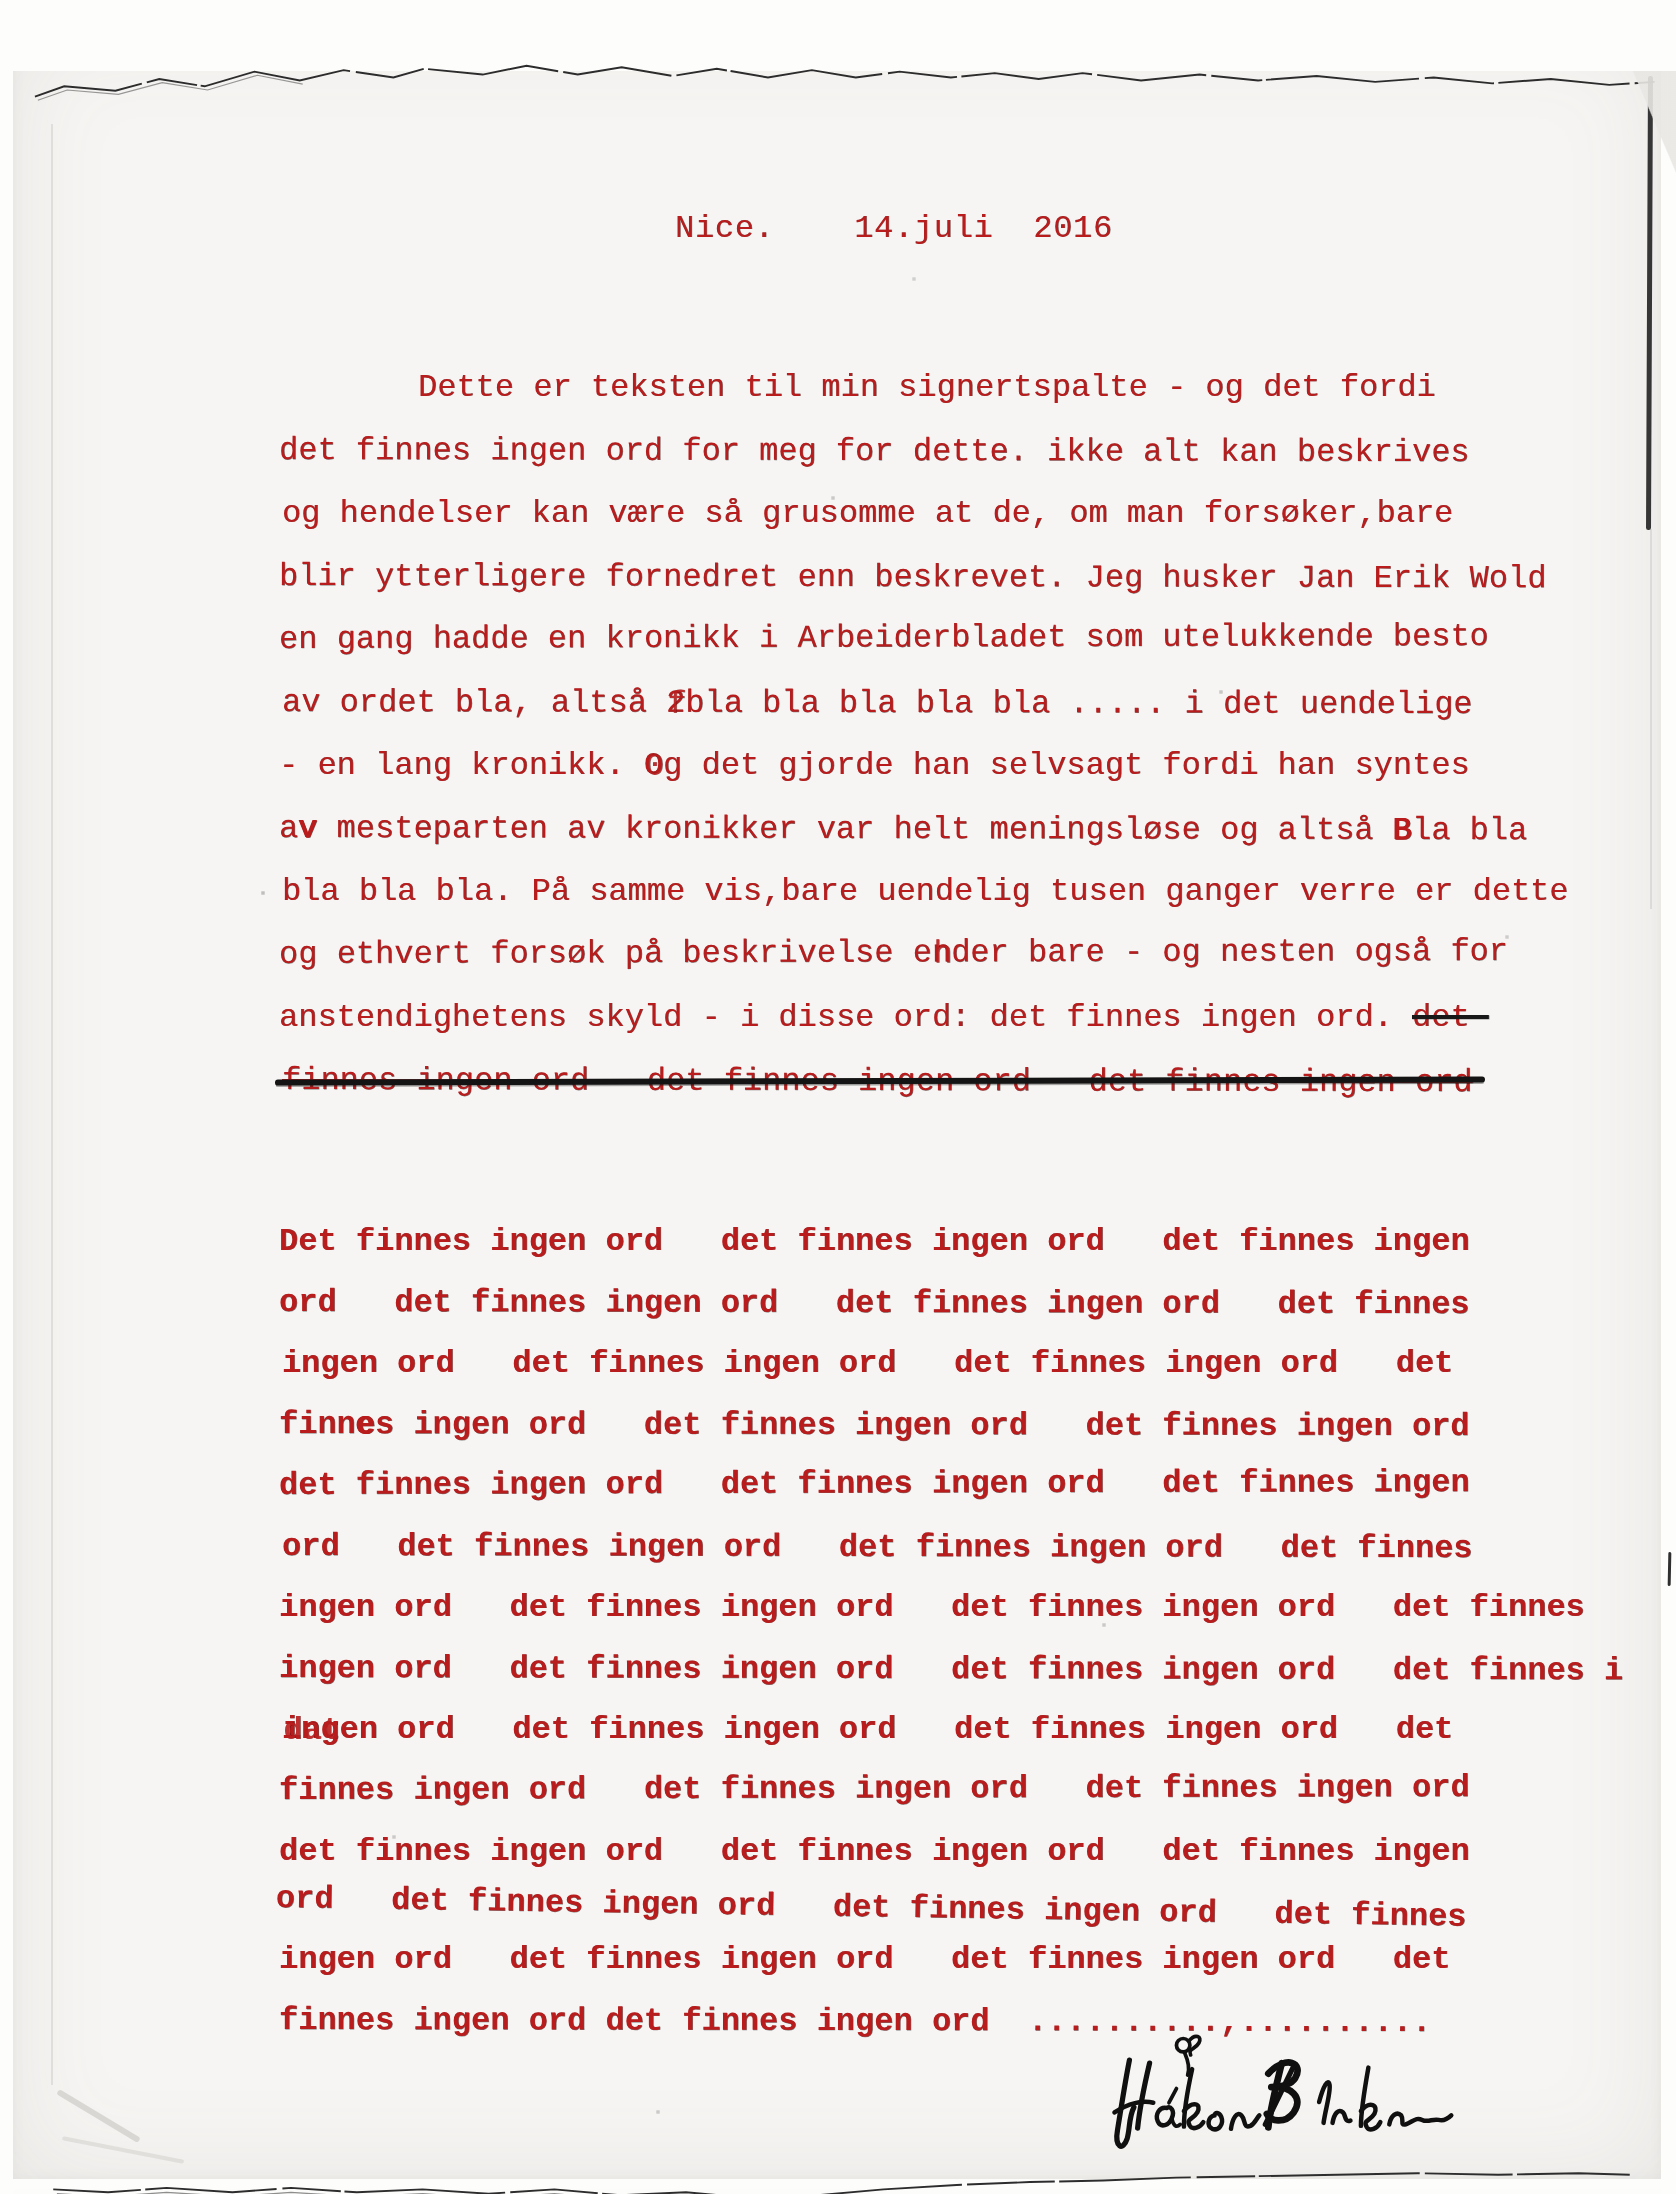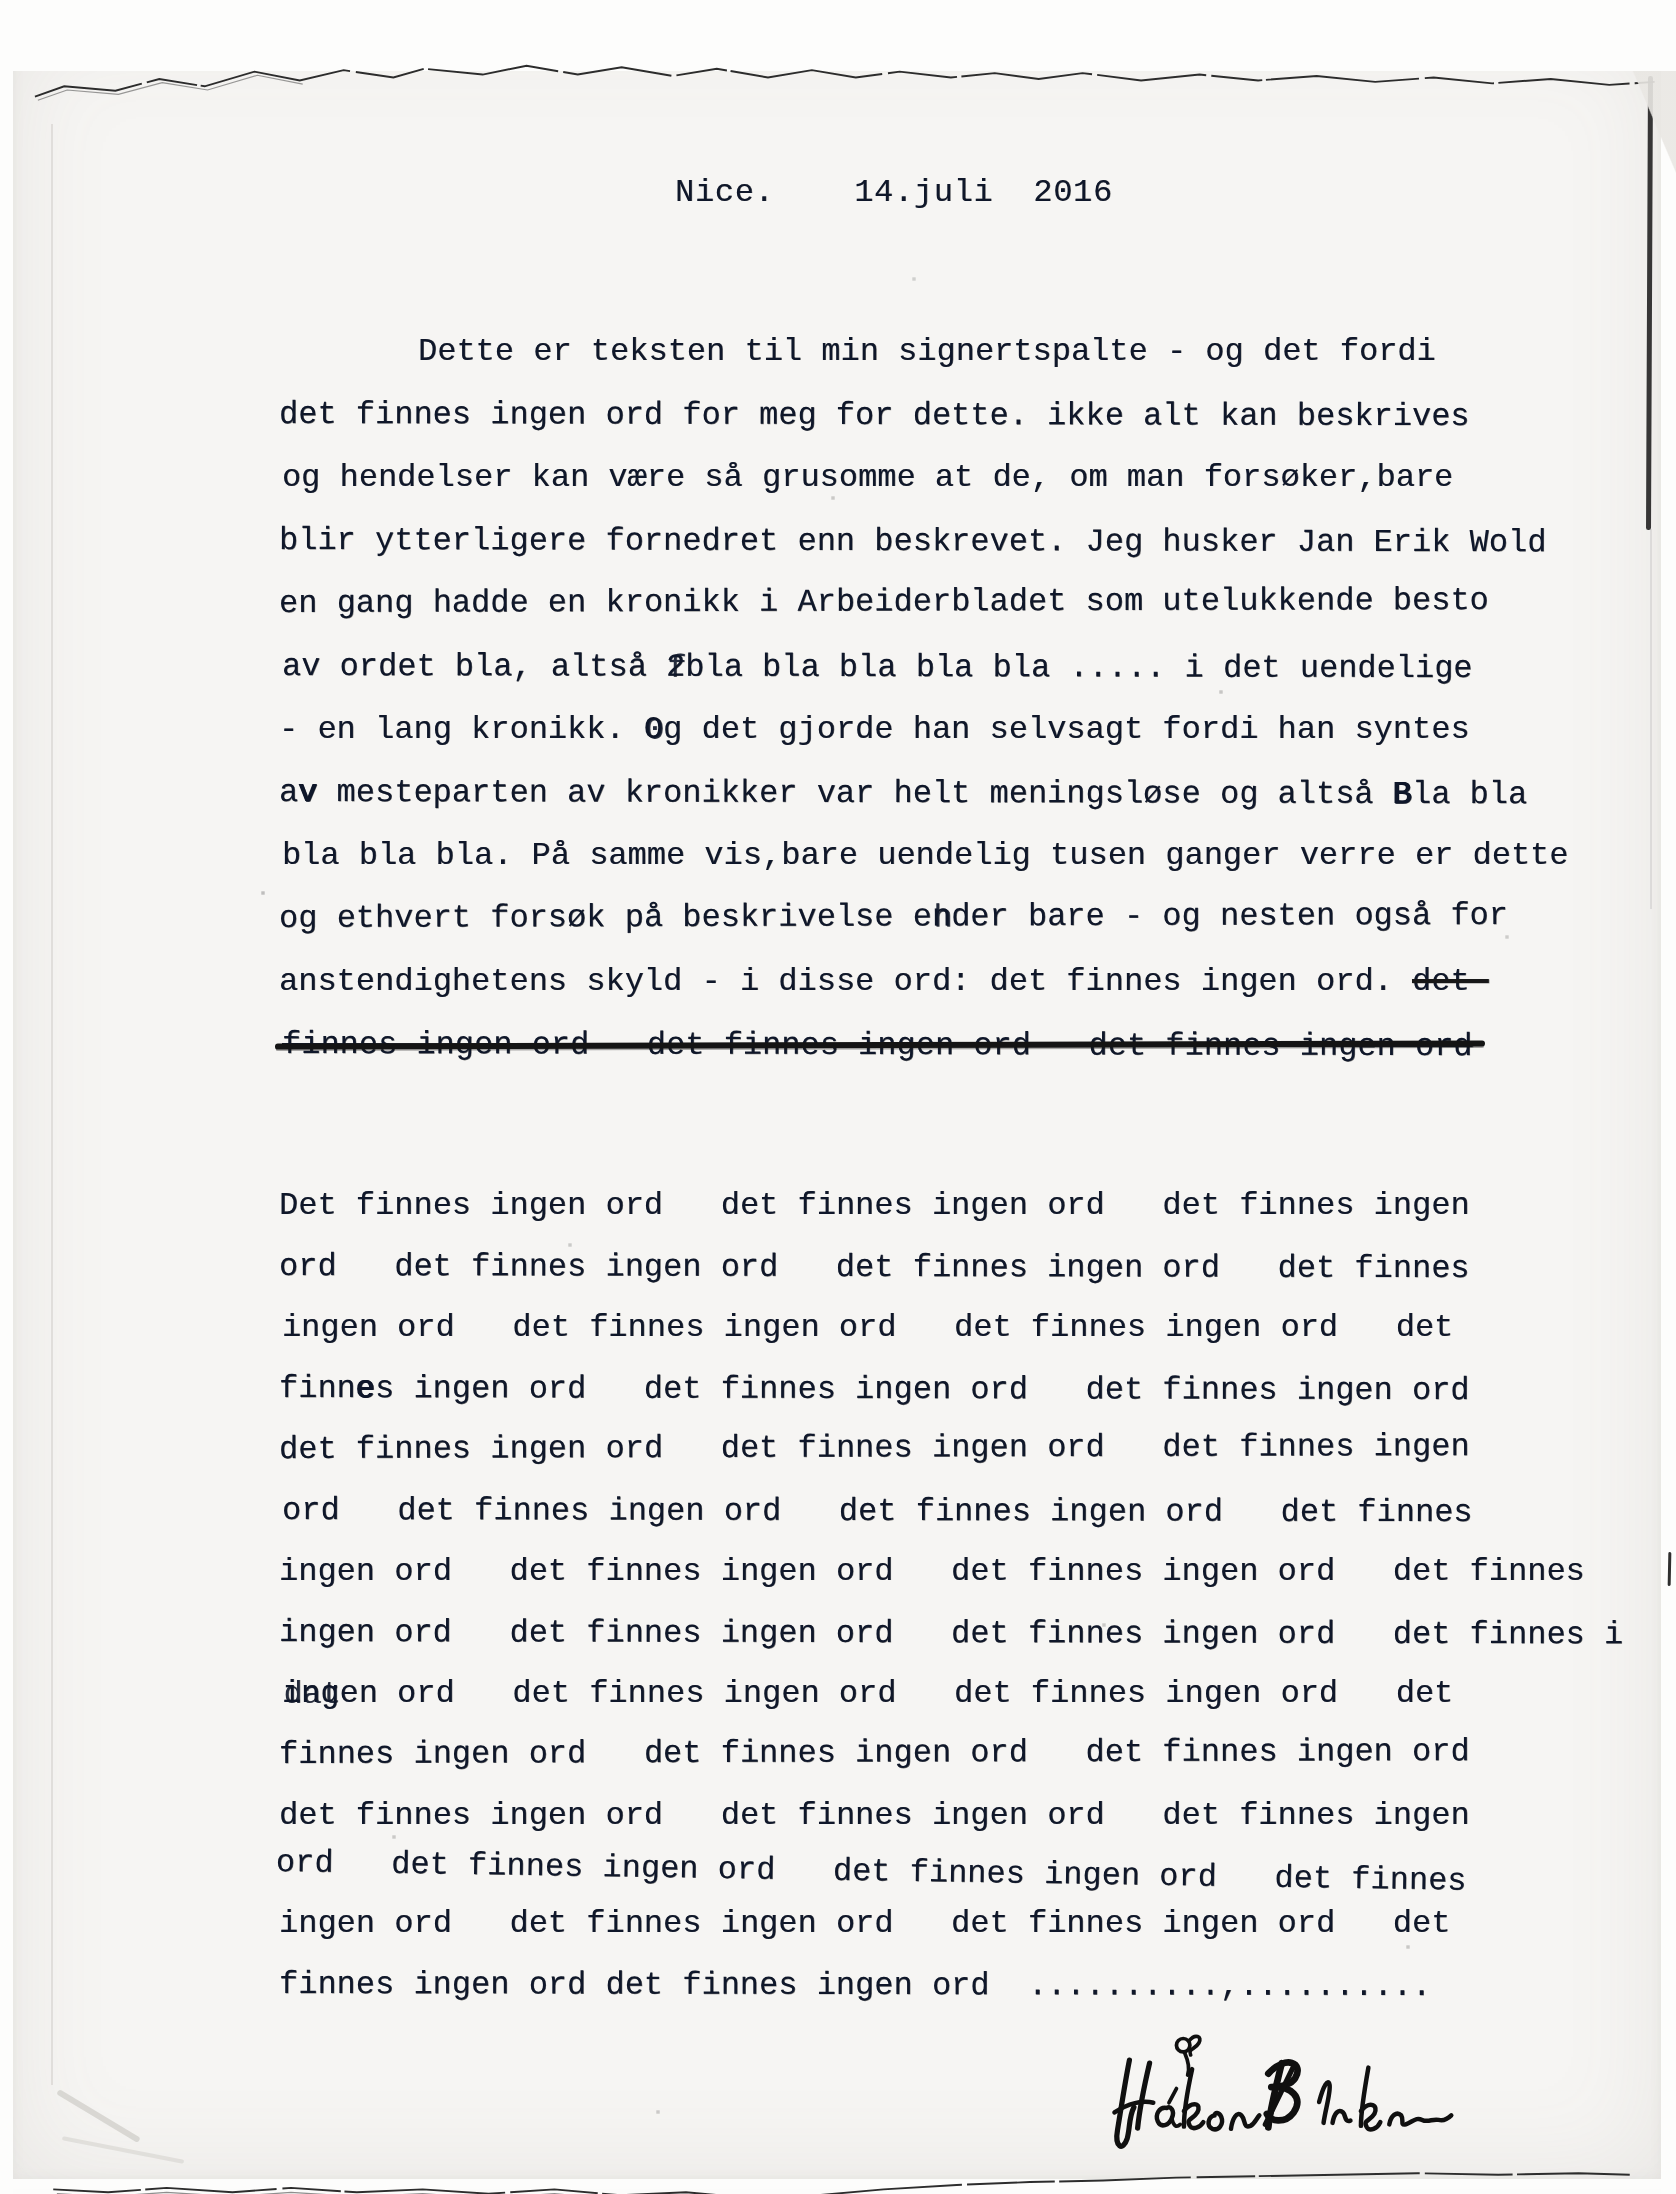--- a/index.html
+++ b/index.html
@@ -7,25 +7,25 @@
     width:1676px;height:2194px;background:#ffffff;overflow:hidden;
     font-family:"Liberation Mono","DejaVu Sans Mono",monospace;
   }
   .scan{position:relative;width:1676px;height:2194px;background:#fdfdfc;}
   .paper{
     position:absolute;left:13px;top:29px;right:14.6px;bottom:14.6px;
     background:#f6f5f3;
     box-shadow:inset 0 0 102px rgba(118,112,100,0.10), inset 0 0 13px rgba(120,115,105,0.08);
   }
   
-  .typed{color:#0f172a;font-size:32px;text-shadow:0.5px 0.4px 0.5px rgba(15,15,15,0.55);}
+  .typed{color:#b91c1c;font-size:32px;text-shadow:0.5px 0.4px 0.5px rgba(15,15,15,0.55);margin-top:36px;}
   .dateline{position:absolute;left:662px;top:145px;white-space:pre;letter-spacing:0.7px;}
   .para{position:absolute;left:266px;white-space:pre;}
   .para-1{top:291px;}
-  .para-2{top:1146px;}
+  .para-2{top:1146px;font-weight:bold;}
   .para-1 .line{line-height:63px;height:63px;}
   .para-2 .line{line-height:61px;height:61px;}
   .line{white-space:pre;transform-origin:left center;}
   .line:nth-child(2n){transform:rotate(0.10deg);}
   .line:nth-child(3n){margin-left:2.9px;}
   .line:nth-child(5n){transform:rotate(-0.14deg);}
   .line.indent{padding-left:139px;}
   .line.slant{margin-top:-14px;transform:rotate(0.9deg);margin-left:-2.9px;}
   
   .st{text-decoration:line-through;text-decoration-thickness:3.7px;text-decoration-color:#181818;}

